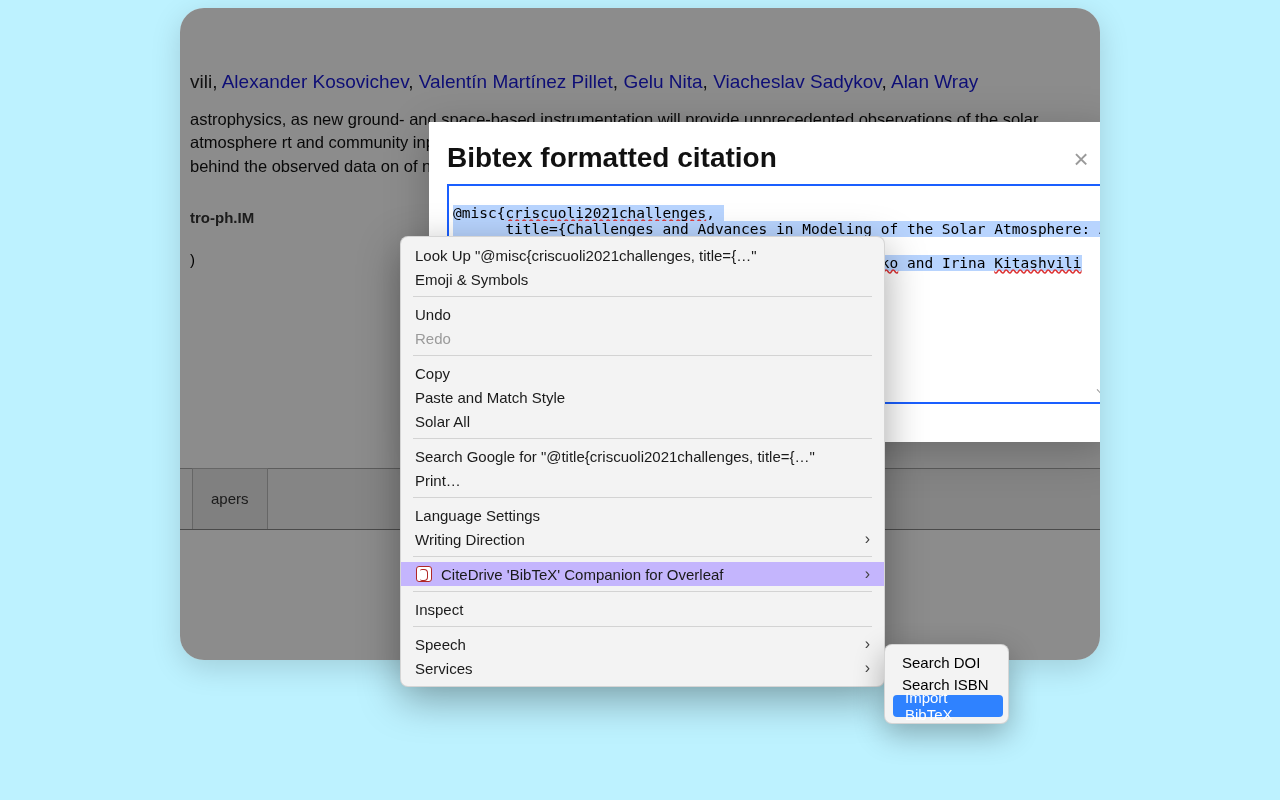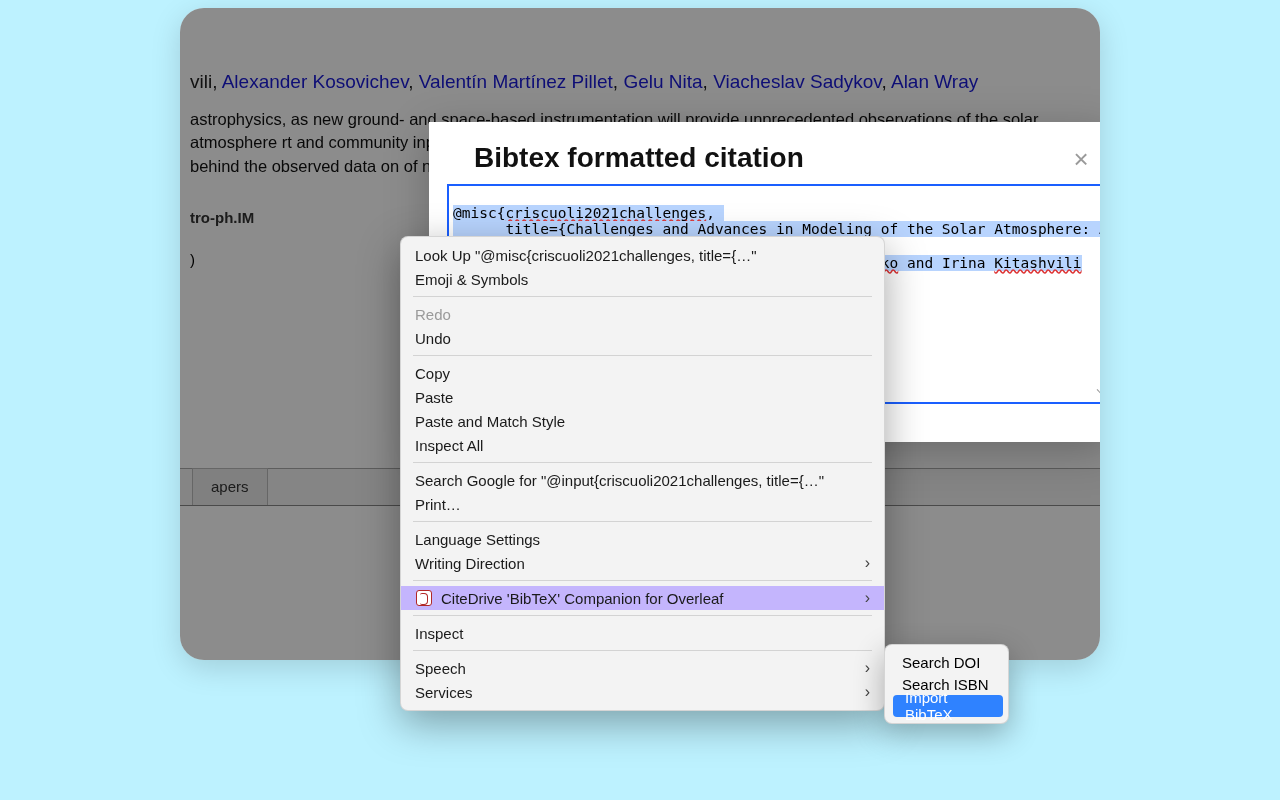--- a/index.html
+++ b/index.html
@@ -59,21 +59,21 @@
     left: 0; right: 0;
     top: 460px;
     border-top: 1px solid #aaa;
     border-bottom: 1px solid #888;
     background: #f3f3f3;
     padding: 0 12px;
     display: flex;
     gap: 0;
   }
   .tabs-bar .tab {
-    padding: 7px 18px;
+    padding: 19px 18px;
     font-size: 15px;
     color: #333;
     border: 1px solid #bbb;
     border-bottom: none;
     background: #e9e9e9;
     margin-top: -1px;
     margin-right: 6px;
   }
 
   
@@ -85,21 +85,20 @@
     height: 320px;
     background: #fff;
     z-index: 10;
     box-shadow: 0 10px 40px rgba(0,0,0,0.25);
     padding: 20px 18px 18px 18px;
   }
   .modal h2 {
     font-size: 28px;
     font-weight: 700;
     color: #111;
-    margin-left: 27px;
   }
   .modal .close-x {
     position: absolute;
     right: 18px;
     top: 26px;
     width: 24px; height: 24px;
     color: #9a9a9a;
     font-size: 26px;
     line-height: 22px;
     text-align: center;
@@ -281,42 +280,39 @@
 </div>
 
 <div class="context-menu">
   <div class="item">
       <span>Look Up "@misc{criscuoli2021challenges,      title={…"</span>
     </div>
   <div class="item">
       <span>Emoji &amp; Symbols</span>
     </div>
   <div class="sep"></div>
+  <div class="item">
+      <span>Undo</span>
+    </div>
   <div class="item disabled">
       <span>Redo</span>
     </div>
-  <div class="item">
-      <span>Undo</span>
-    </div>
   <div class="sep"></div>
   <div class="item">
       <span>Copy</span>
     </div>
   <div class="item">
-      <span>Paste</span>
-    </div>
-  <div class="item">
       <span>Paste and Match Style</span>
     </div>
   <div class="item">
-      <span>Inspect All</span>
-    </div>
-  <div class="sep"></div>
-  <div class="item">
-      <span>Search Google for "@input{criscuoli2021challenges,      title={…"</span>
+      <span>Solar All</span>
+    </div>
+  <div class="sep"></div>
+  <div class="item">
+      <span>Search Google for "@title{criscuoli2021challenges,      title={…"</span>
     </div>
   <div class="item">
       <span>Print…</span>
     </div>
   <div class="sep"></div>
   <div class="item">
       <span>Language Settings</span>
     </div>
   <div class="item">
     <span>Writing Direction</span>

